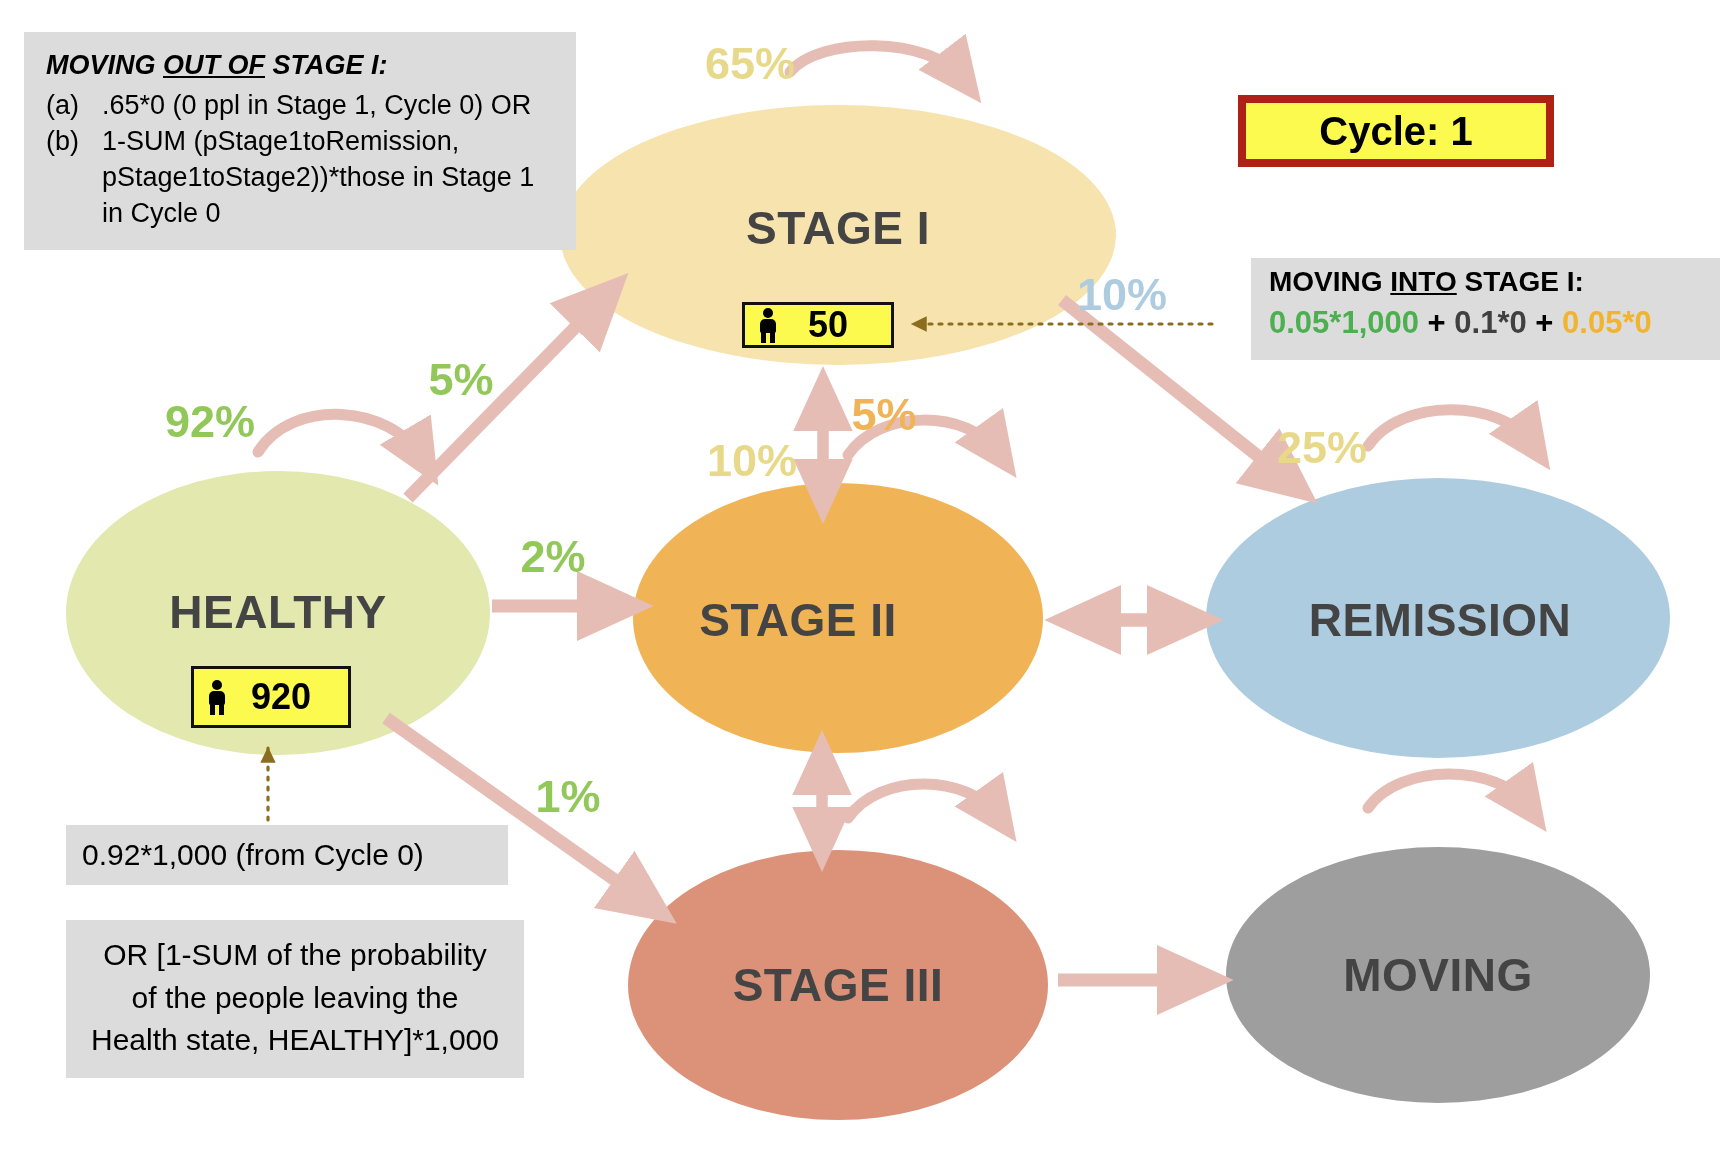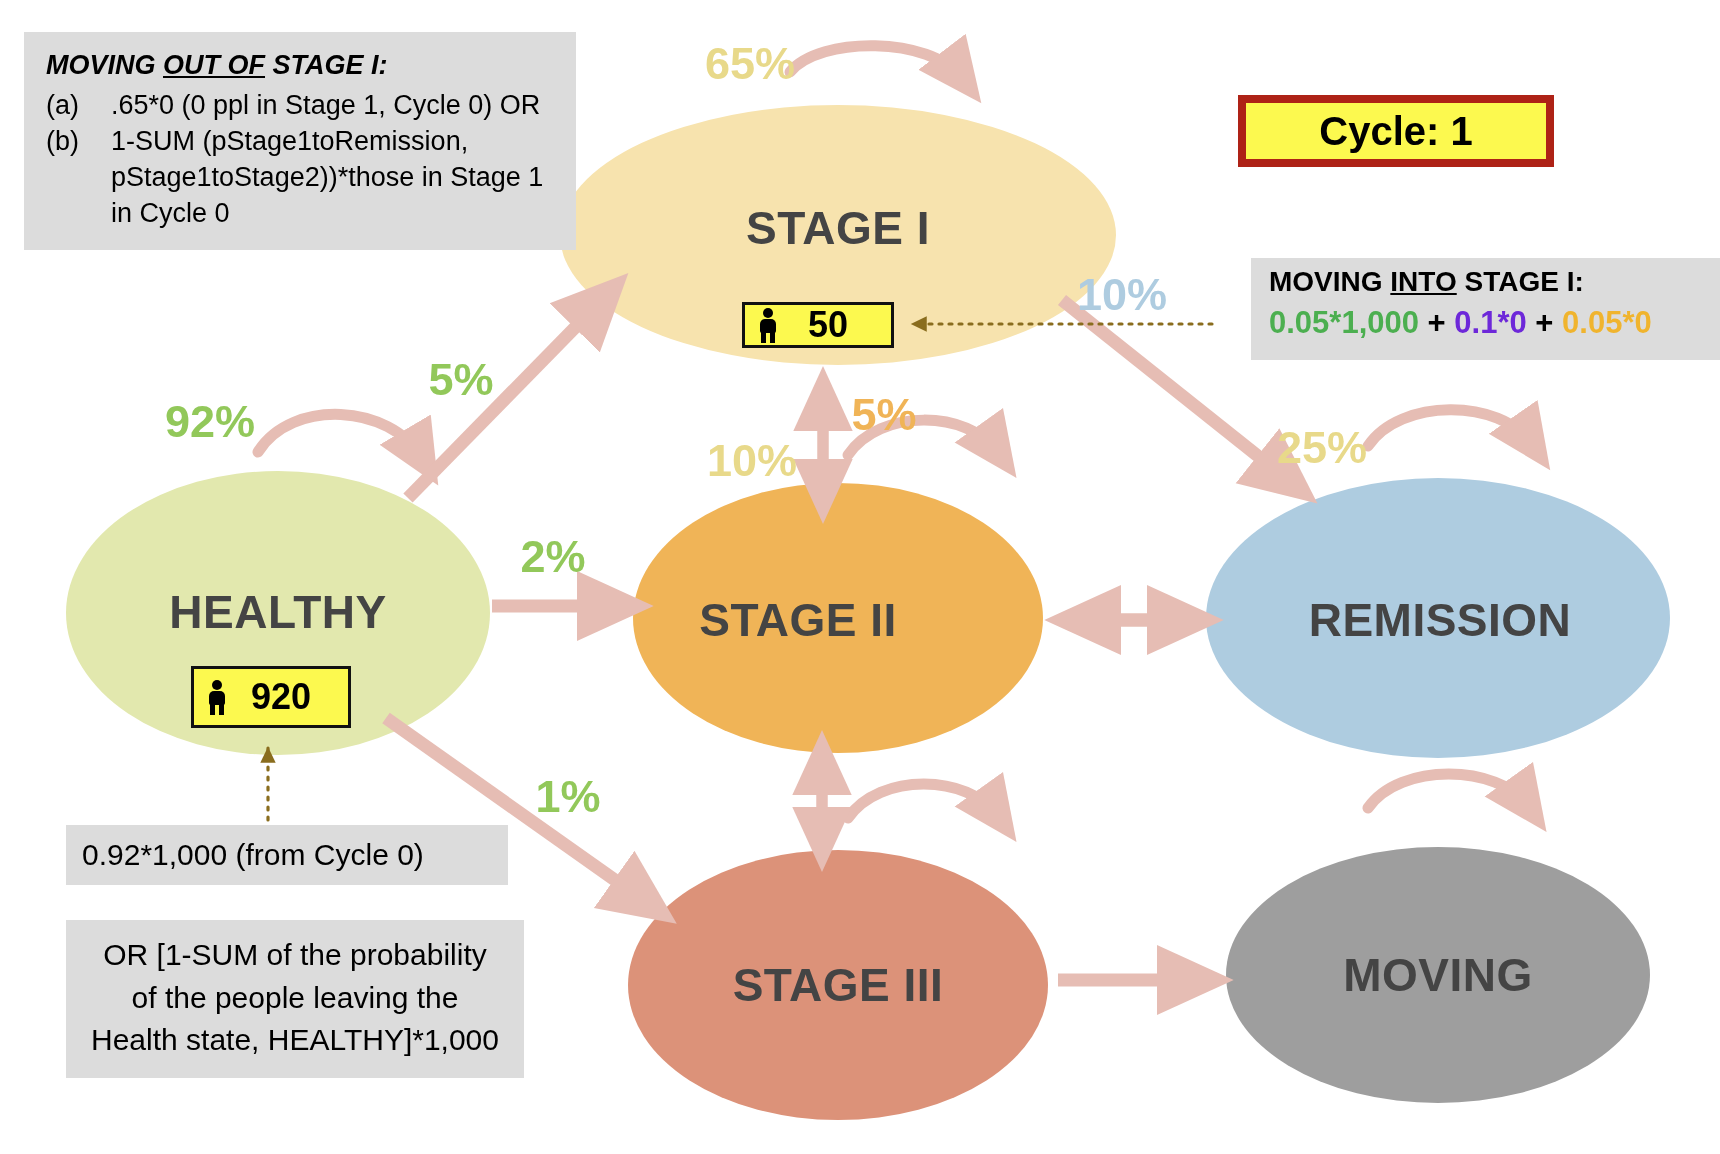--- a/index.html
+++ b/index.html
@@ -56,21 +56,21 @@
   
   .note{
     position:absolute;background:#DCDCDC;color:#000;
     box-sizing:border-box;
   }
   .note-title{font-weight:bold;}
   .u{text-decoration:underline;}
   .olist{margin:0;padding:0;list-style:none;}
   .olist li{display:flex;align-items:flex-start;}
   .olist li .mk{width:56px;flex:none;}
-  .olist li .tx{flex:1;margin-left:9px;}
+  .olist li .tx{flex:1;}
 
   
   .cycle-badge{
     position:absolute;background:#FCF94F;border:8px solid #AE2216;
     display:flex;align-items:center;justify-content:center;
     font-weight:bold;color:#000;box-sizing:border-box;
   }
 </style>
 </head>
 <body>
@@ -199,21 +199,21 @@
         <span class="tx">1-SUM (pStage1toRemission, pStage1toStage2))*those in Stage 1 in Cycle 0</span>
       </li>
     </ul>
   </div>
 
   <div class="note" style="left:1251px;top:258px;width:508px;padding:6px 18px 16px 18px;font-size:28px;line-height:1.32;">
     <div class="note-title">
       <span>MOVING </span><span class="u">INTO</span><span> STAGE I:</span>
     </div>
     <div style="font-weight:bold;font-size:31px;margin-top:2px;white-space:nowrap;">
-      <span style="color:#4CAF50;">0.05*1,000</span><span style="color:#000;"> + </span><span style="color:#6d28d9;">0.1*0</span><span style="color:#000;"> + </span><span style="color:#F0B42E;">0.05*0</span>
+      <span style="color:#4CAF50;">0.05*1,000</span><span style="color:#000;"> + </span><span style="color:#404040;">0.1*0</span><span style="color:#000;"> + </span><span style="color:#F0B42E;">0.05*0</span>
     </div>
   </div>
 
   <div class="note" style="left:66px;top:825px;width:442px;height:60px;display:flex;align-items:center;padding-left:16px;font-size:30px;">
     <span>0.92*1,000 (from Cycle 0)</span>
   </div>
 
   <div class="note" style="left:66px;top:920px;width:458px;padding:14px 12px 16px 12px;font-size:30px;line-height:1.42;text-align:center;">
     <div>OR [1-SUM of the probability</div>
     <div>of the people leaving the</div>

